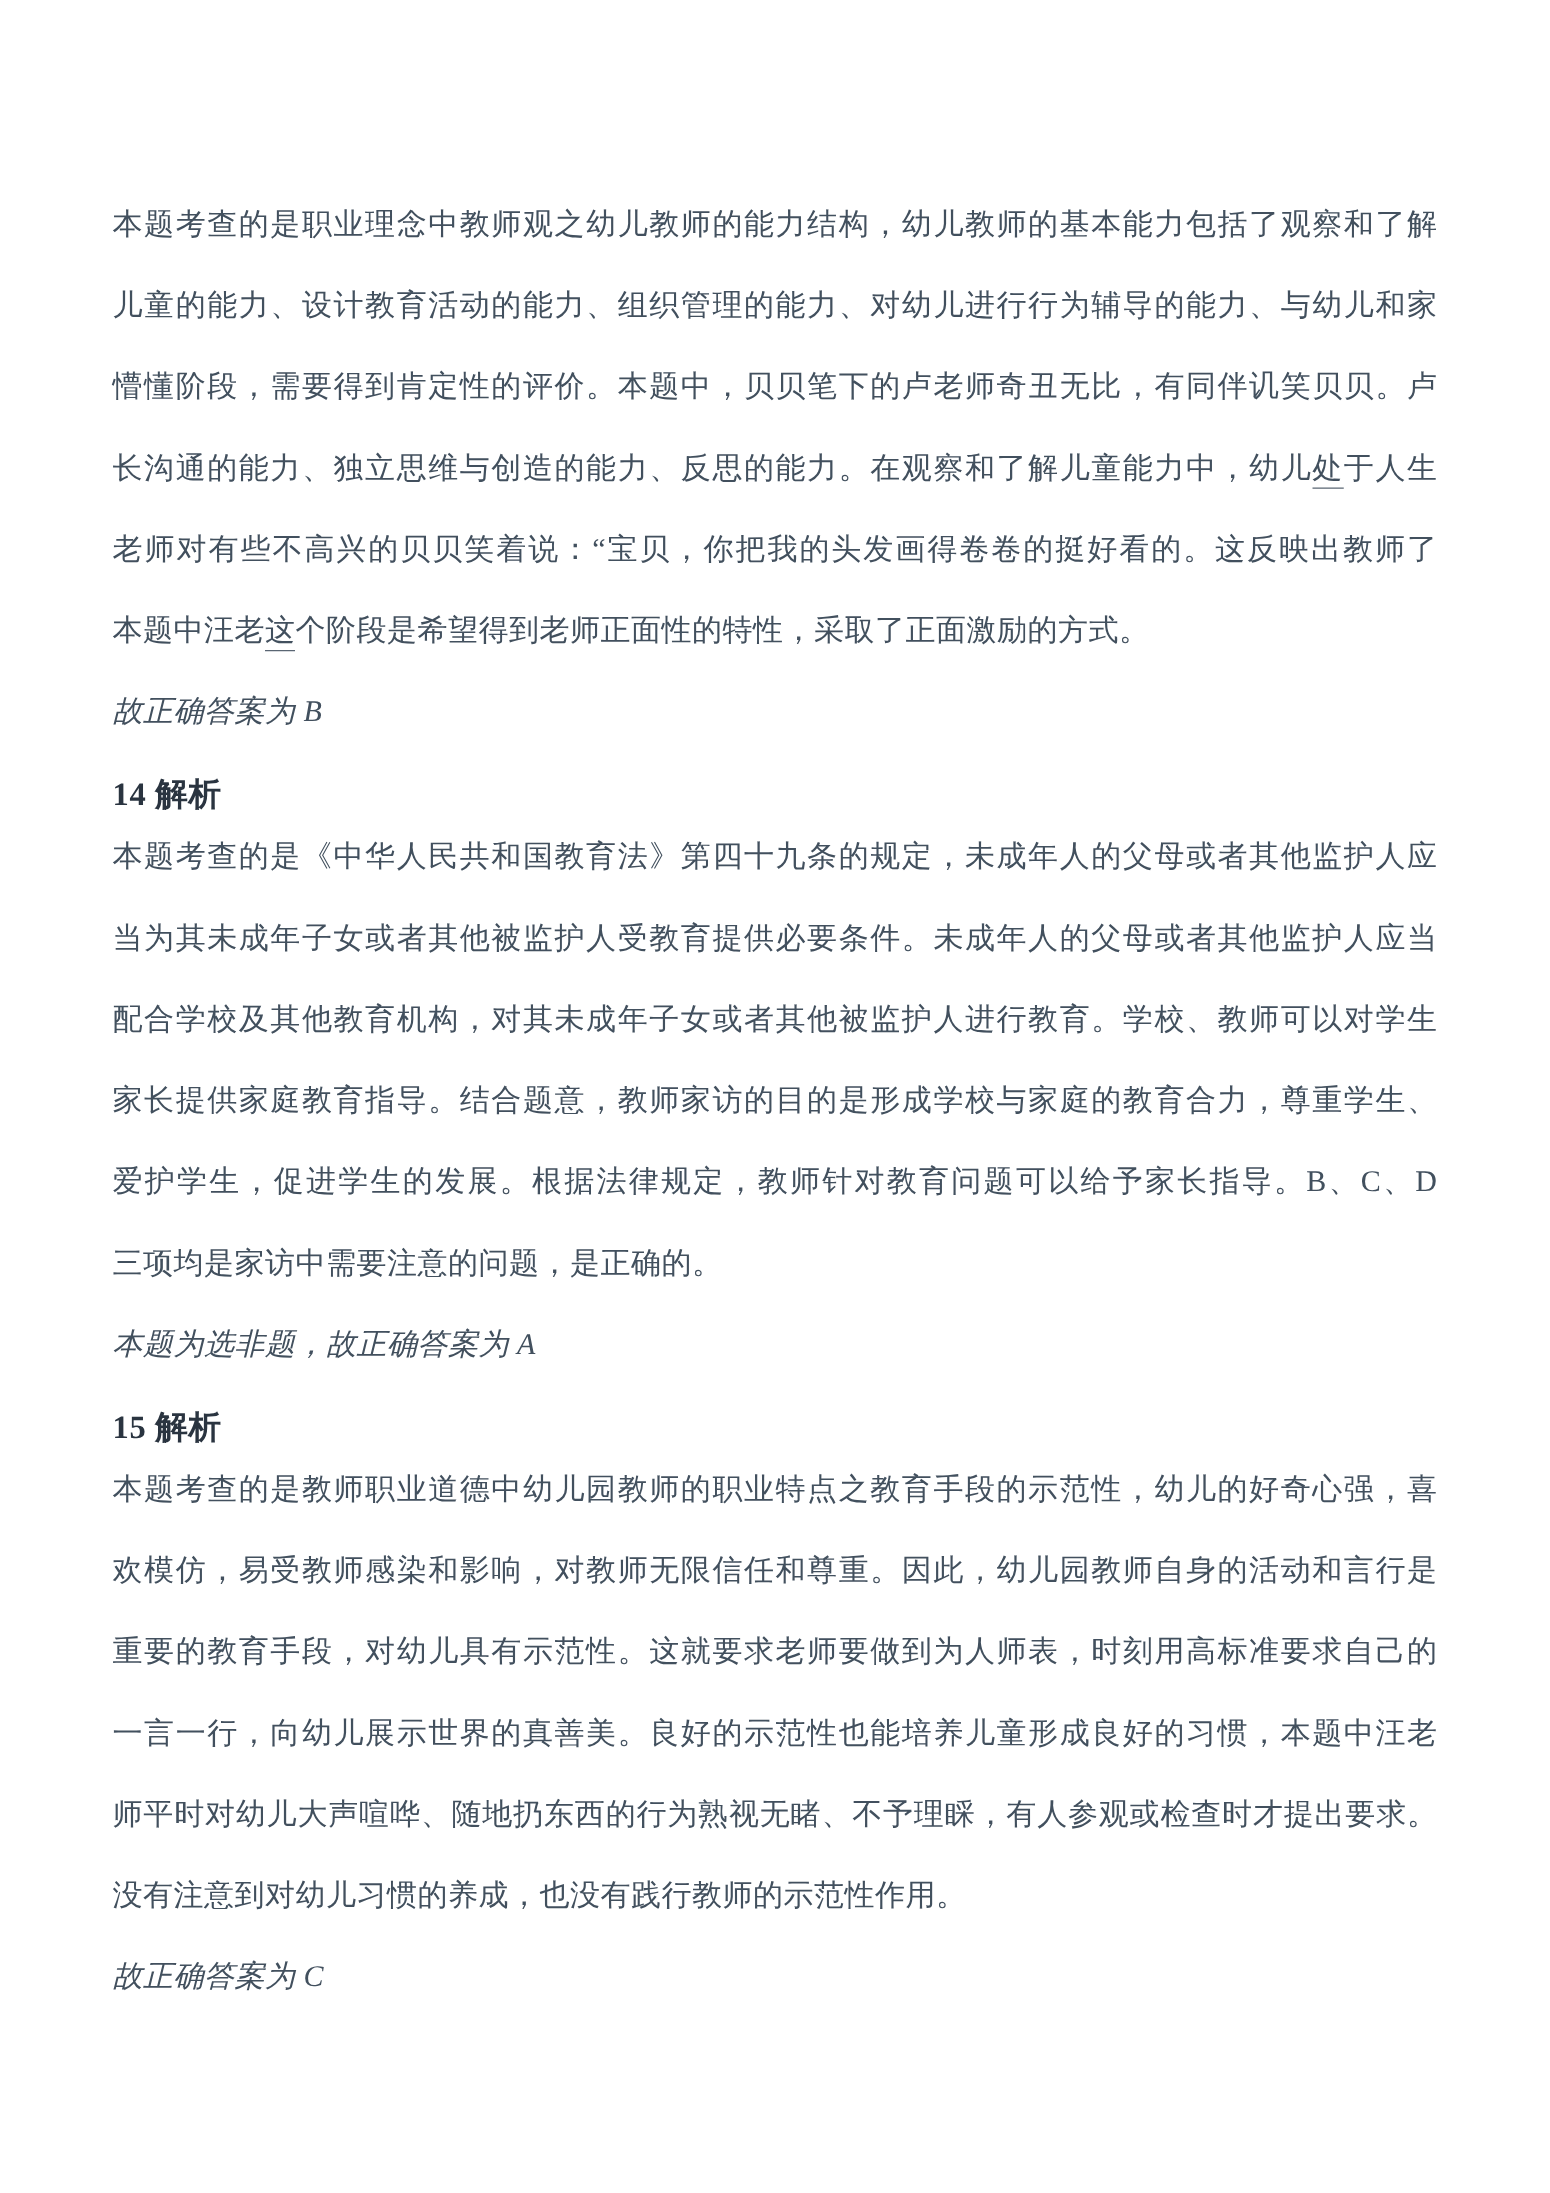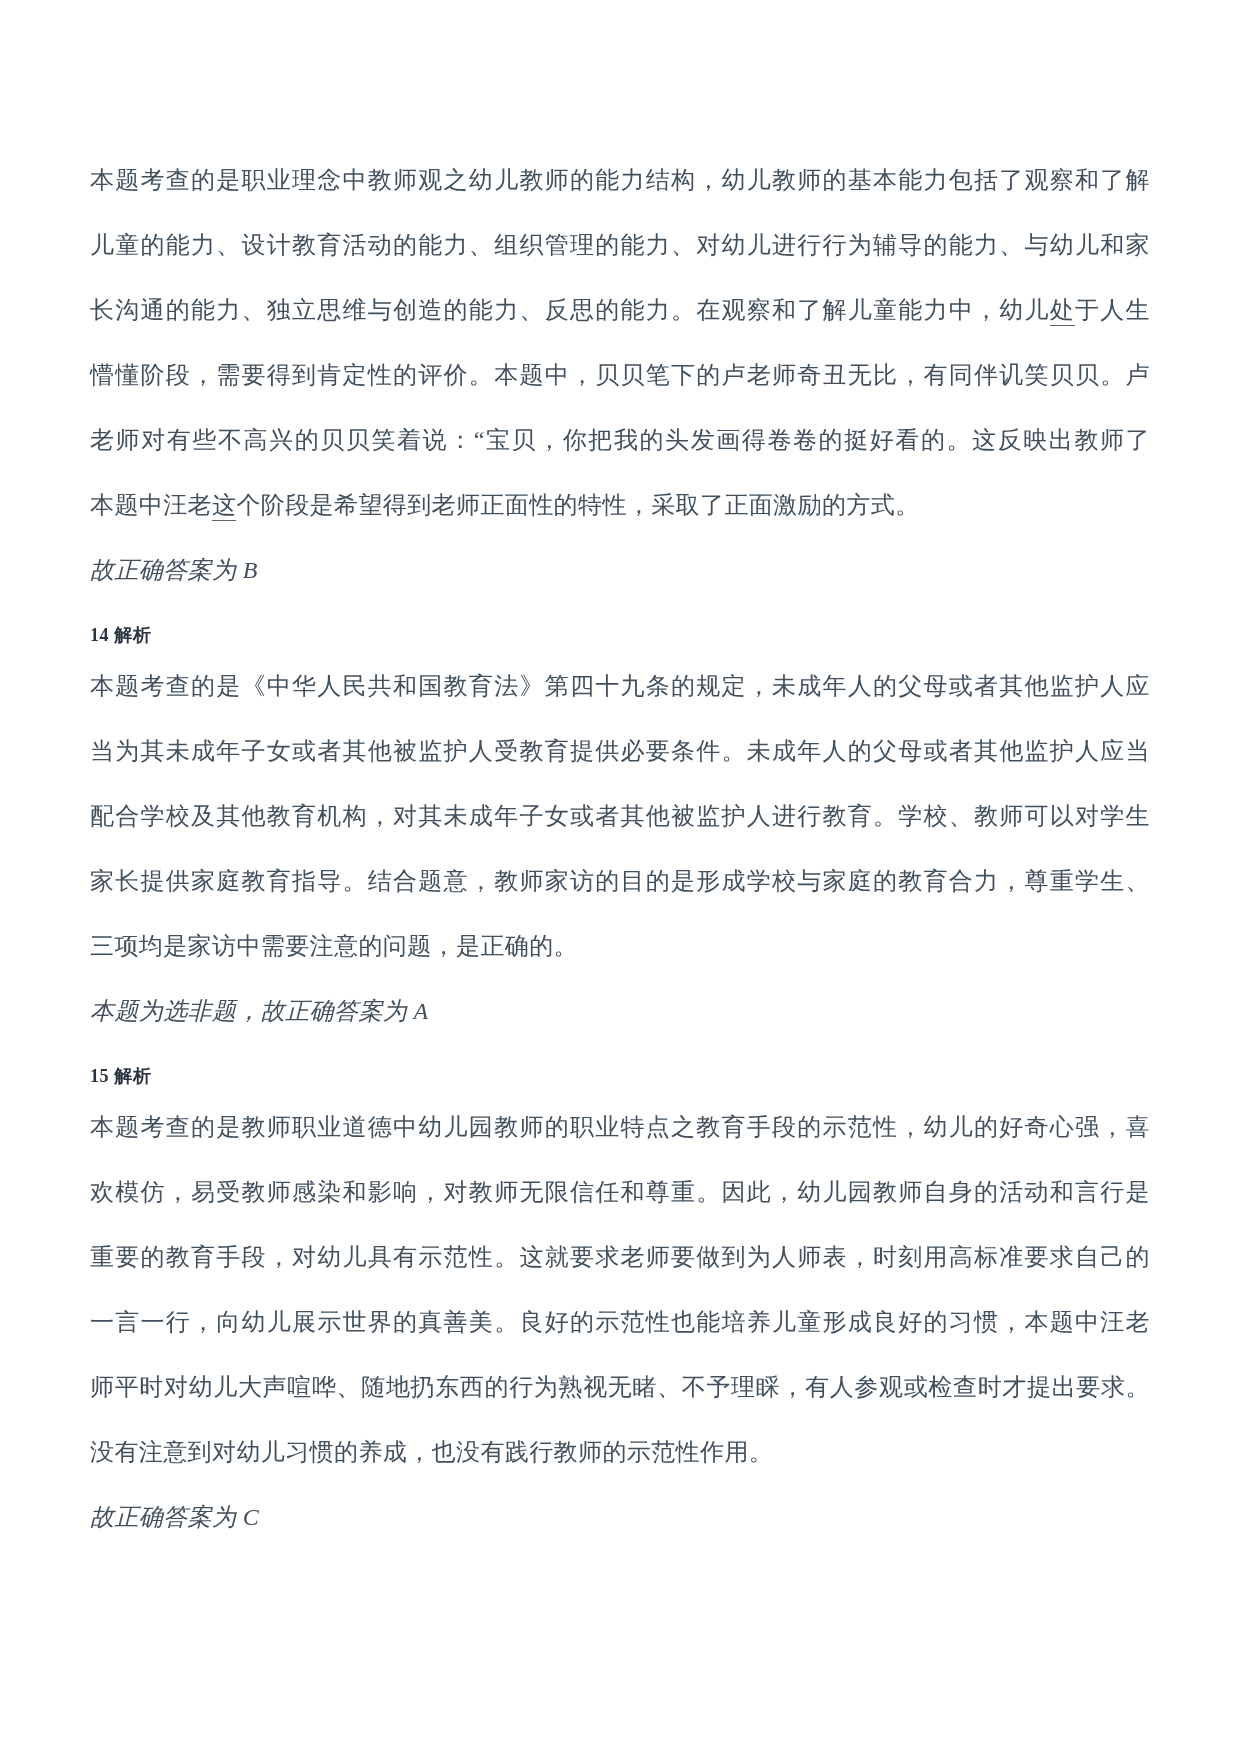--- a/index.html
+++ b/index.html
@@ -39,51 +39,52 @@
   .answer {
     height: 65px;
     line-height: 65px;
     letter-spacing: 0.4px;
     font-style: italic;
   }
   .heading {
     height: 65px;
     line-height: 65px;
     font-weight: 700;
-    font-size: 18px;
+    font-size: 26px;
     color: #2a3440;
     letter-spacing: 0.6px;
   }
   .heading + .para {
     margin-top: -14px;
   }
   .seg.u {
     border-bottom: 1px solid #5a6673;
     padding-bottom: 2px;
   }
 </style>
 </head>
 <body>
 
 <div class="page" id="doc-root">
     <div class="para">
       <div class="line full"><span class="seg">本题考查的是职业理念中教师观之幼儿教师的能力结构，幼儿教师的基本能力包括了观察和了解</span></div>
       <div class="line full"><span class="seg">儿童的能力、设计教育活动的能力、组织管理的能力、对幼儿进行行为辅导的能力、与幼儿和家</span></div>
+      <div class="line full"><span class="seg">懵懂阶段，需要得到肯定性的评价。本题中，贝贝笔下的卢老师奇丑无比，有同伴讥笑贝贝。卢</span></div>
       <div class="line full"><span class="seg">长沟通的能力、独立思维与创造的能力、反思的能力。在观察和了解儿童能力中，幼儿</span><span class="seg u">处</span><span class="seg">于人生</span></div>
-      <div class="line full"><span class="seg">懵懂阶段，需要得到肯定性的评价。本题中，贝贝笔下的卢老师奇丑无比，有同伴讥笑贝贝。卢</span></div>
       <div class="line full"><span class="seg">老师对有些不高兴的贝贝笑着说：“宝贝，你把我的头发画得卷卷的挺好看的。这反映出教师了</span></div>
       <div class="line"><span class="seg">本题中汪老</span><span class="seg u">这</span><span class="seg">个阶段是希望得到老师正面性的特性，采取了正面激励的方式。</span></div>
     </div>
     <div class="answer">故正确答案为 B</div>
     <div class="heading">14 解析</div>
     <div class="para">
       <div class="line full"><span class="seg">本题考查的是《中华人民共和国教育法》第四十九条的规定，未成年人的父母或者其他监护人应</span></div>
       <div class="line full"><span class="seg">当为其未成年子女或者其他被监护人受教育提供必要条件。未成年人的父母或者其他监护人应当</span></div>
       <div class="line full"><span class="seg">配合学校及其他教育机构，对其未成年子女或者其他被监护人进行教育。学校、教师可以对学生</span></div>
       <div class="line full"><span class="seg">家长提供家庭教育指导。结合题意，教师家访的目的是形成学校与家庭的教育合力，尊重学生、</span></div>
+      <div class="line full"><span class="seg">爱护学生，促进学生的发展。根据法律规定，教师针对教育问题可以给予家长指导。B、C、D</span></div>
       <div class="line"><span class="seg">三项均是家访中需要注意的问题，是正确的。</span></div>
     </div>
     <div class="answer">本题为选非题，故正确答案为 A</div>
     <div class="heading">15 解析</div>
     <div class="para">
       <div class="line full"><span class="seg">本题考查的是教师职业道德中幼儿园教师的职业特点之教育手段的示范性，幼儿的好奇心强，喜</span></div>
       <div class="line full"><span class="seg">欢模仿，易受教师感染和影响，对教师无限信任和尊重。因此，幼儿园教师自身的活动和言行是</span></div>
       <div class="line full"><span class="seg">重要的教育手段，对幼儿具有示范性。这就要求老师要做到为人师表，时刻用高标准要求自己的</span></div>
       <div class="line full"><span class="seg">一言一行，向幼儿展示世界的真善美。良好的示范性也能培养儿童形成良好的习惯，本题中汪老</span></div>
       <div class="line full"><span class="seg">师平时对幼儿大声喧哗、随地扔东西的行为熟视无睹、不予理睬，有人参观或检查时才提出要求。</span></div>

